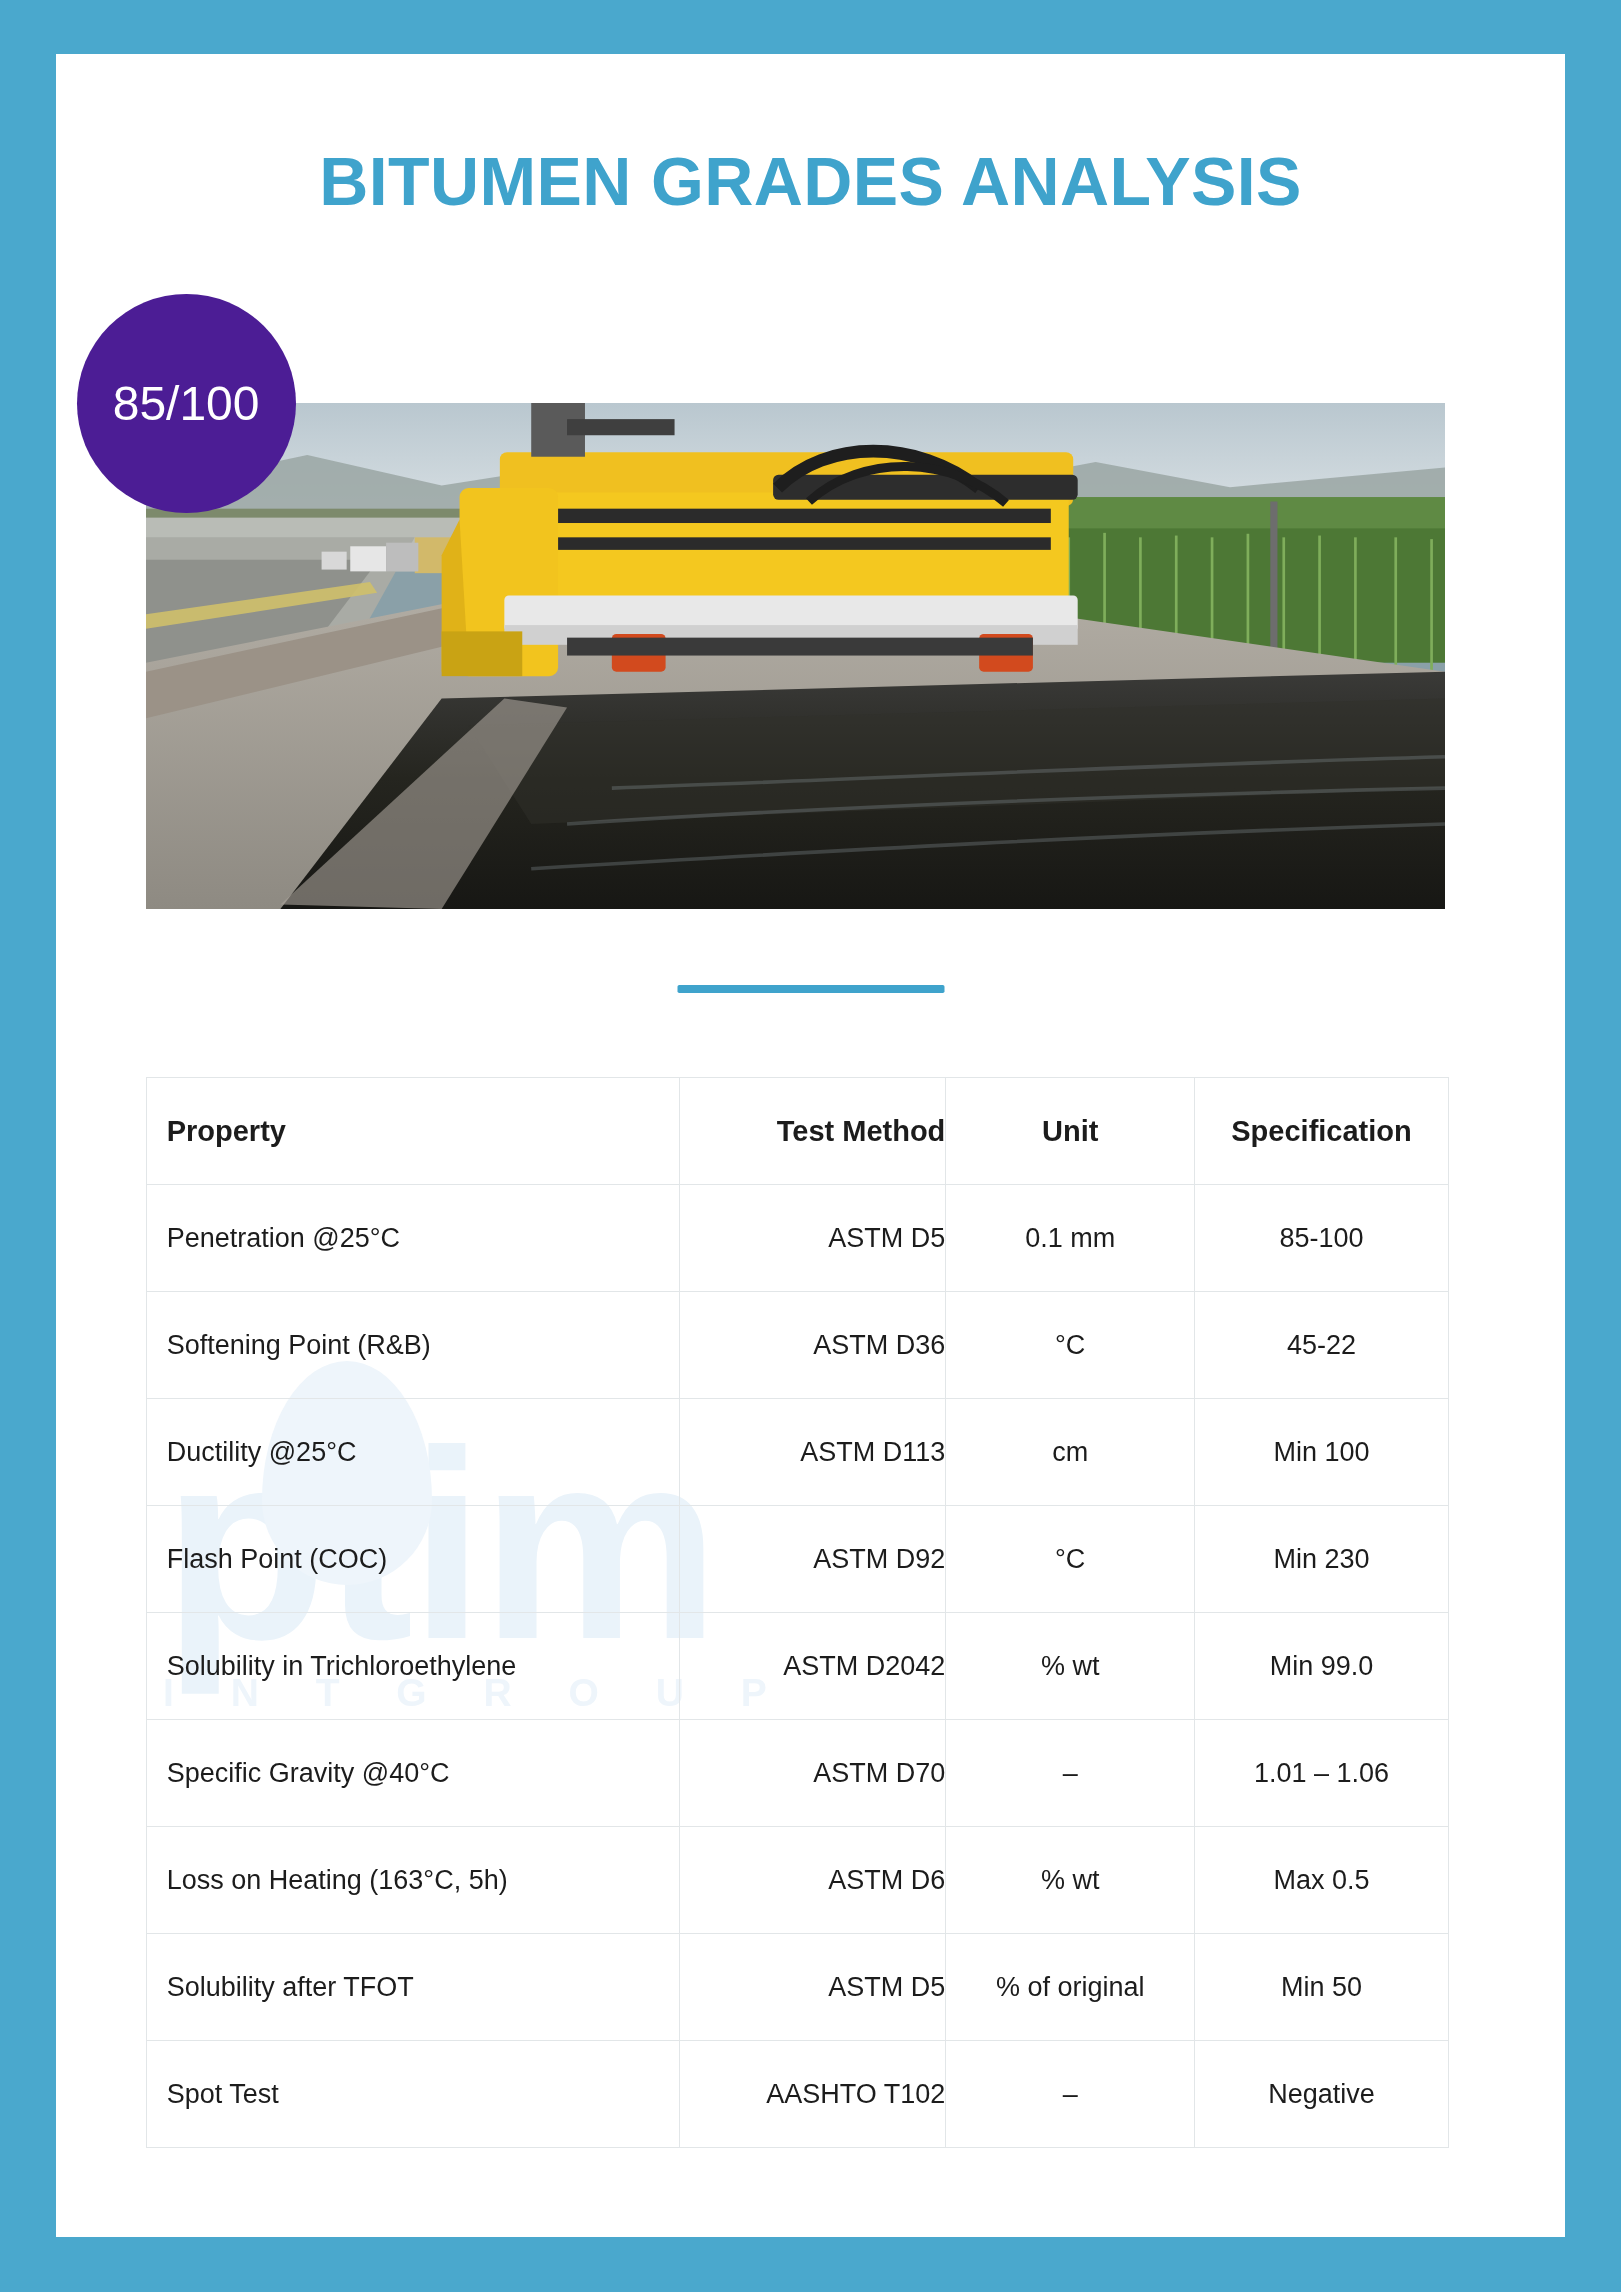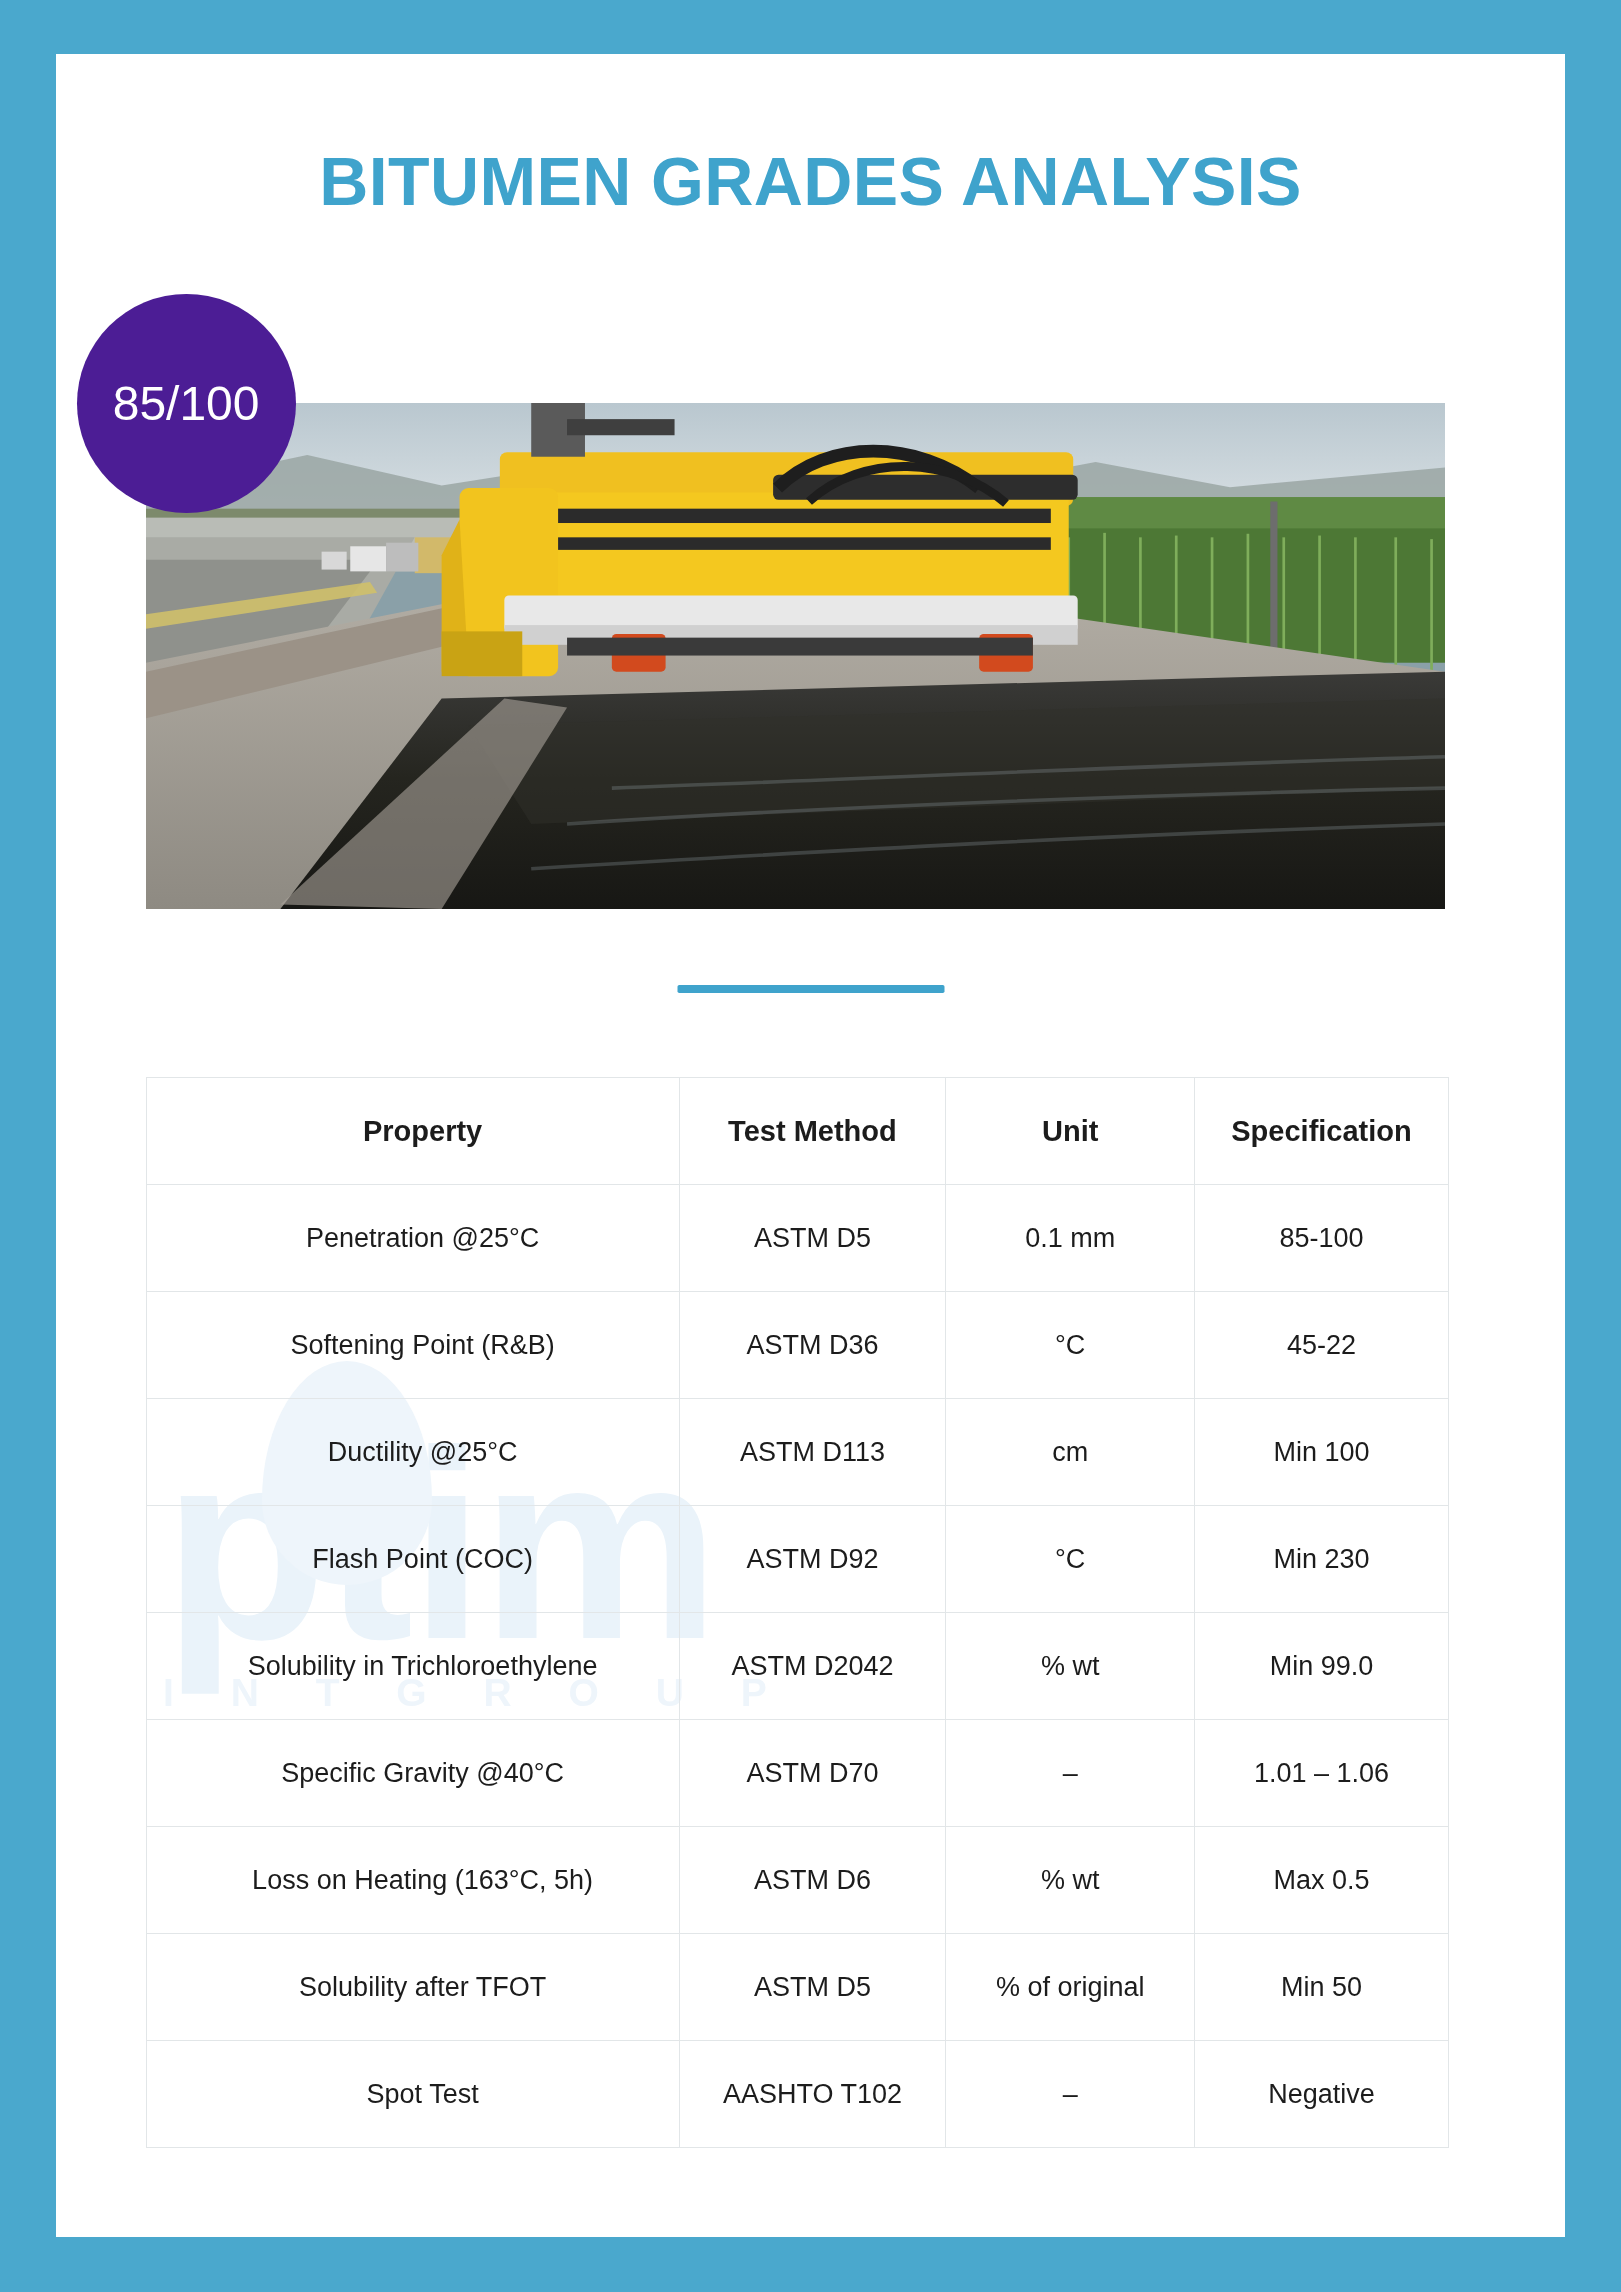--- a/index.html
+++ b/index.html
@@ -127,25 +127,25 @@
     height: 107px;
     font-size: 27px;
     color: #1c1c1c;
     font-weight: 400;
   }
   table.spec th {
     font-weight: 700;
     font-size: 29px;
   }
   table.spec th.prop, table.spec td.prop {
-    text-align: center;
+    text-align: left;
     padding-left: 19.7px;
     width: 533px;
   }
-  table.spec th.method, table.spec td.method { width: 267px; text-align: center; }
+  table.spec th.method, table.spec td.method { width: 267px; text-align: right; }
   table.spec th.unit, table.spec td.unit { width: 249px; text-align: center; }
   table.spec th.spec, table.spec td.spec { width: 254px; text-align: center; }
 </style>
 </head>
 <body>
 
 <div class="page">
   <div class="sheet">
 
     <div class="watermark">

